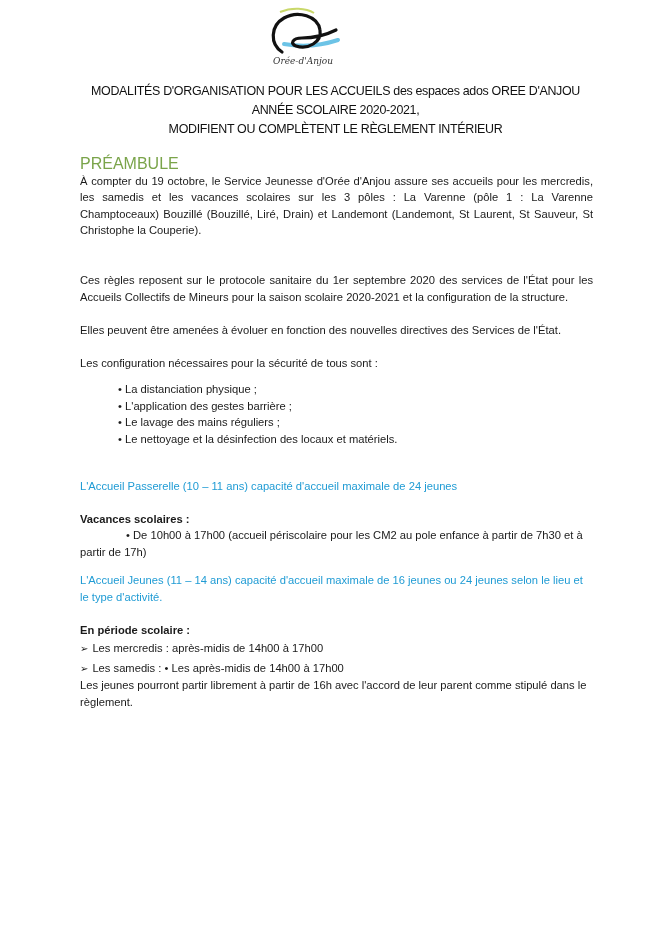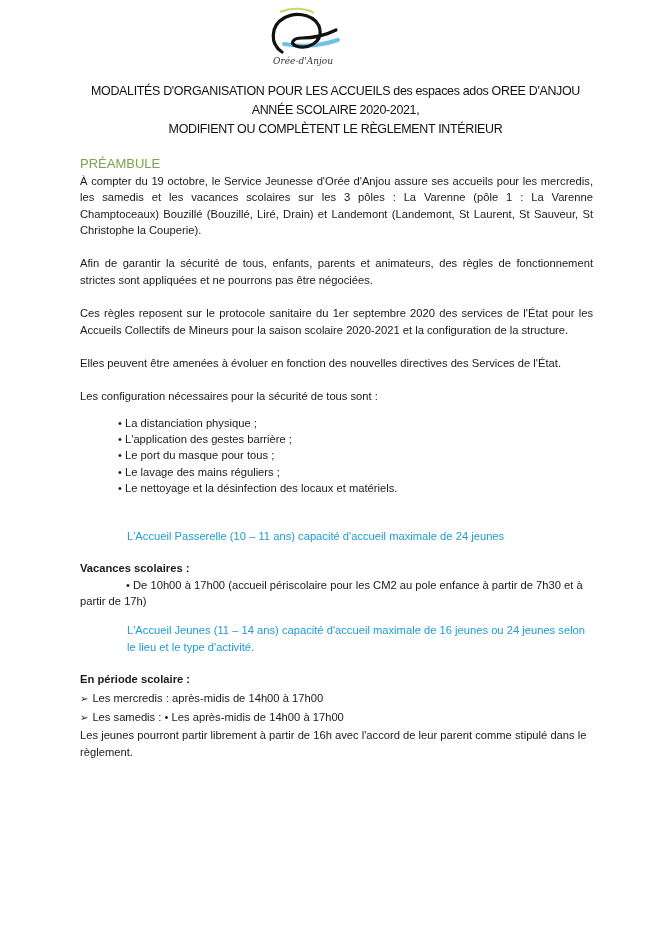--- a/index.html
+++ b/index.html
@@ -9,22 +9,22 @@
     .logo { position: absolute; left: 262px; top: 4px; width: 80px; height: 68px; }
     .logo svg { display: block; }
     .logo-text { position: absolute; left: 263px; top: 56px; width: 80px; text-align: center;
       font-family: "DejaVu Serif", serif; font-style: italic; font-size: 9px; color: #333; }
     .title { position: absolute; left: 40px; width: 591px; text-align: center;
       font-family: "Liberation Sans Narrow", "Liberation Sans", sans-serif; font-size: 13.4px;
       line-height: 19px; color: #111; letter-spacing: -0.35px; transform: scaleX(0.93); transform-origin: center; }
     .title .l1 { font-weight: normal; }
     .t-block { top: 81px; }
     .content { position: absolute; left: 80px; top: 156px; width: 513px; font-size: 11.2px; line-height: 16.6px; }
-    .green-h { color: #7aa44a; font-size: 13px; }
-    .blue-h { color: #1f9bd4; margin-left: 47px; }
+    .green-h { color: #7aa44a; font-size: 16px; }
+    .blue-h { color: #1f9bd4; }
     p { margin: 0; }
     .justify { text-align: justify; }
     .gap { height: 16.5px; }
     .bullets { margin: 0; padding-left: 38px; list-style: none; }
     .bullets li { line-height: 16.4px; }
     .bold { font-weight: bold; }
     .indent2 { padding-left: 46px; }
     .arrow { font-size: 10px; margin-right: 4px; }
   </style>
 </head>
@@ -44,32 +44,30 @@
   <div class="title t-block">
     <div class="l1">MODALITÉS D'ORGANISATION POUR LES ACCUEILS des espaces ados OREE D'ANJOU</div>
     <div>ANNÉE SCOLAIRE 2020-2021,</div>
     <div>MODIFIENT OU COMPLÈTENT LE RÈGLEMENT INTÉRIEUR</div>
   </div>
 
   <div class="content">
     <p class="green-h">PRÉAMBULE</p>
     <p class="justify">À compter du 19 octobre, le Service Jeunesse d'Orée d'Anjou assure ses accueils pour les mercredis, les samedis et les vacances scolaires sur les 3 pôles : La Varenne (pôle 1 : La Varenne Champtoceaux) Bouzillé (Bouzillé, Liré, Drain) et Landemont (Landemont, St Laurent, St Sauveur, St Christophe la Couperie).</p>
     <div class="gap"></div>
-    <p class="justify">Afin de garantir la sécurité de tous, enfants, parents et animateurs, des règles de fonctionnement strictes sont appliquées et ne pourrons pas être négociées.</p>
     <div class="gap"></div>
     <p class="justify">Ces règles reposent sur le protocole sanitaire du 1er septembre 2020 des services de l'État pour les Accueils Collectifs de Mineurs pour la saison scolaire 2020-2021 et la configuration de la structure.</p>
     <div class="gap"></div>
     <p>Elles peuvent être amenées à évoluer en fonction des nouvelles directives des Services de l'État.</p>
     <div class="gap"></div>
     <p>Les configuration nécessaires pour la sécurité de tous sont :</p>
     <div style="height:10px"></div>
     <ul class="bullets">
       <li>• La distanciation physique ;</li>
       <li>• L'application des gestes barrière ;</li>
-      <li>• Le port du masque pour tous ;</li>
       <li>• Le lavage des mains réguliers ;</li>
       <li>• Le nettoyage et la désinfection des locaux et matériels.</li>
     </ul>
     <div style="height:15px"></div>
     <div style="height:16px"></div>
     <p class="blue-h">L'Accueil Passerelle (10 – 11 ans) capacité d'accueil maximale de 24 jeunes</p>
     <div style="height:16px"></div>
     <p class="bold">Vacances scolaires :</p>
     <p class="indent2">• De 10h00 à 17h00 (accueil périscolaire pour les CM2 au pole enfance à partir de 7h30 et à</p>
     <p>partir de 17h)</p>

